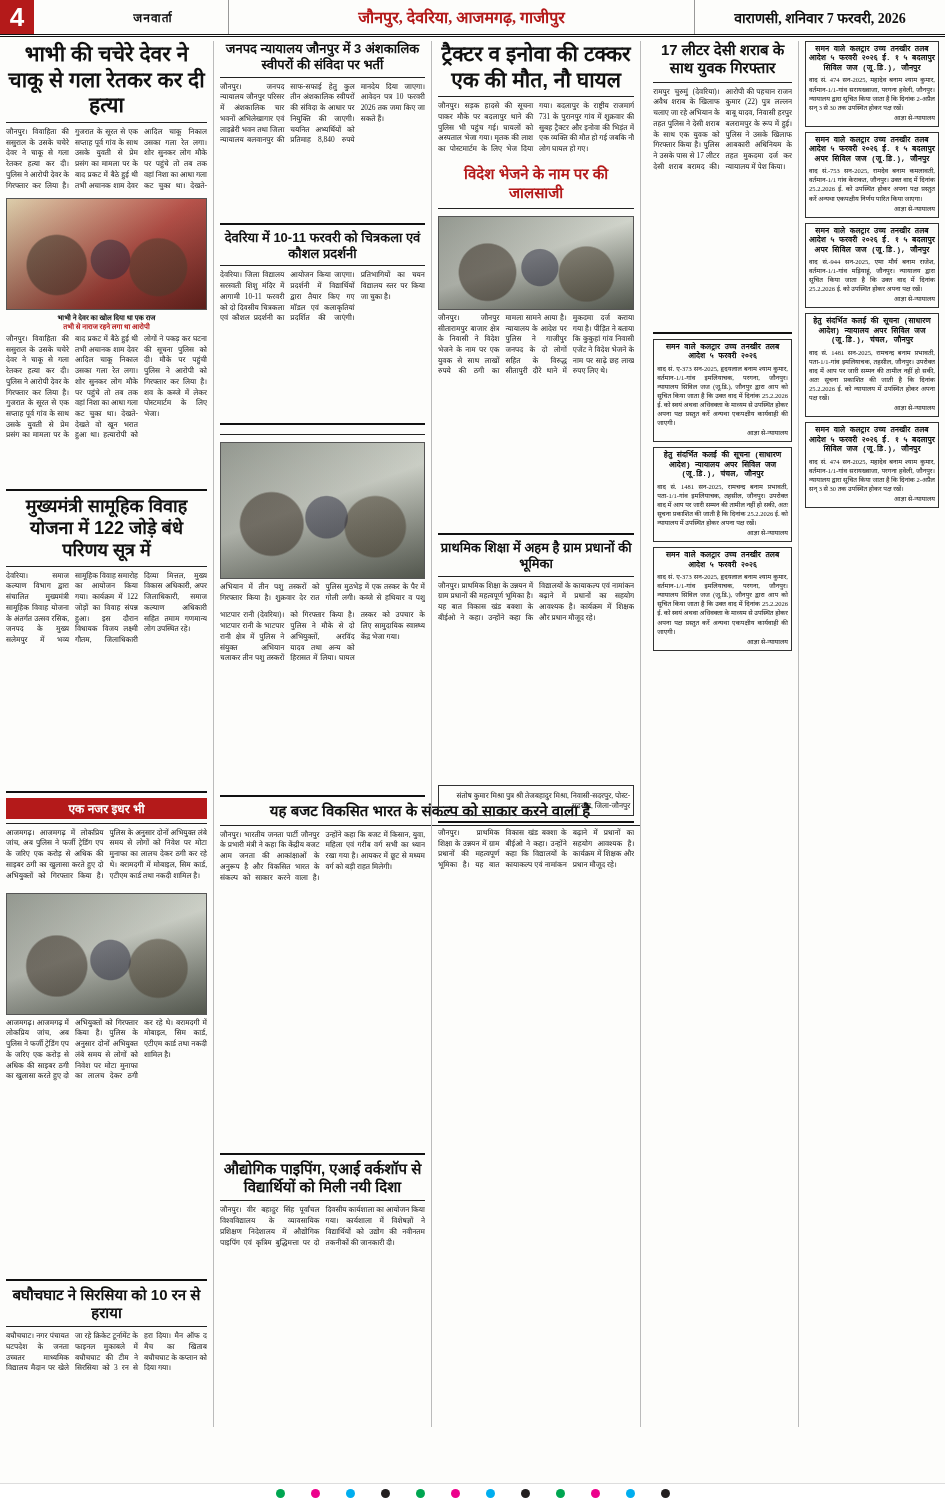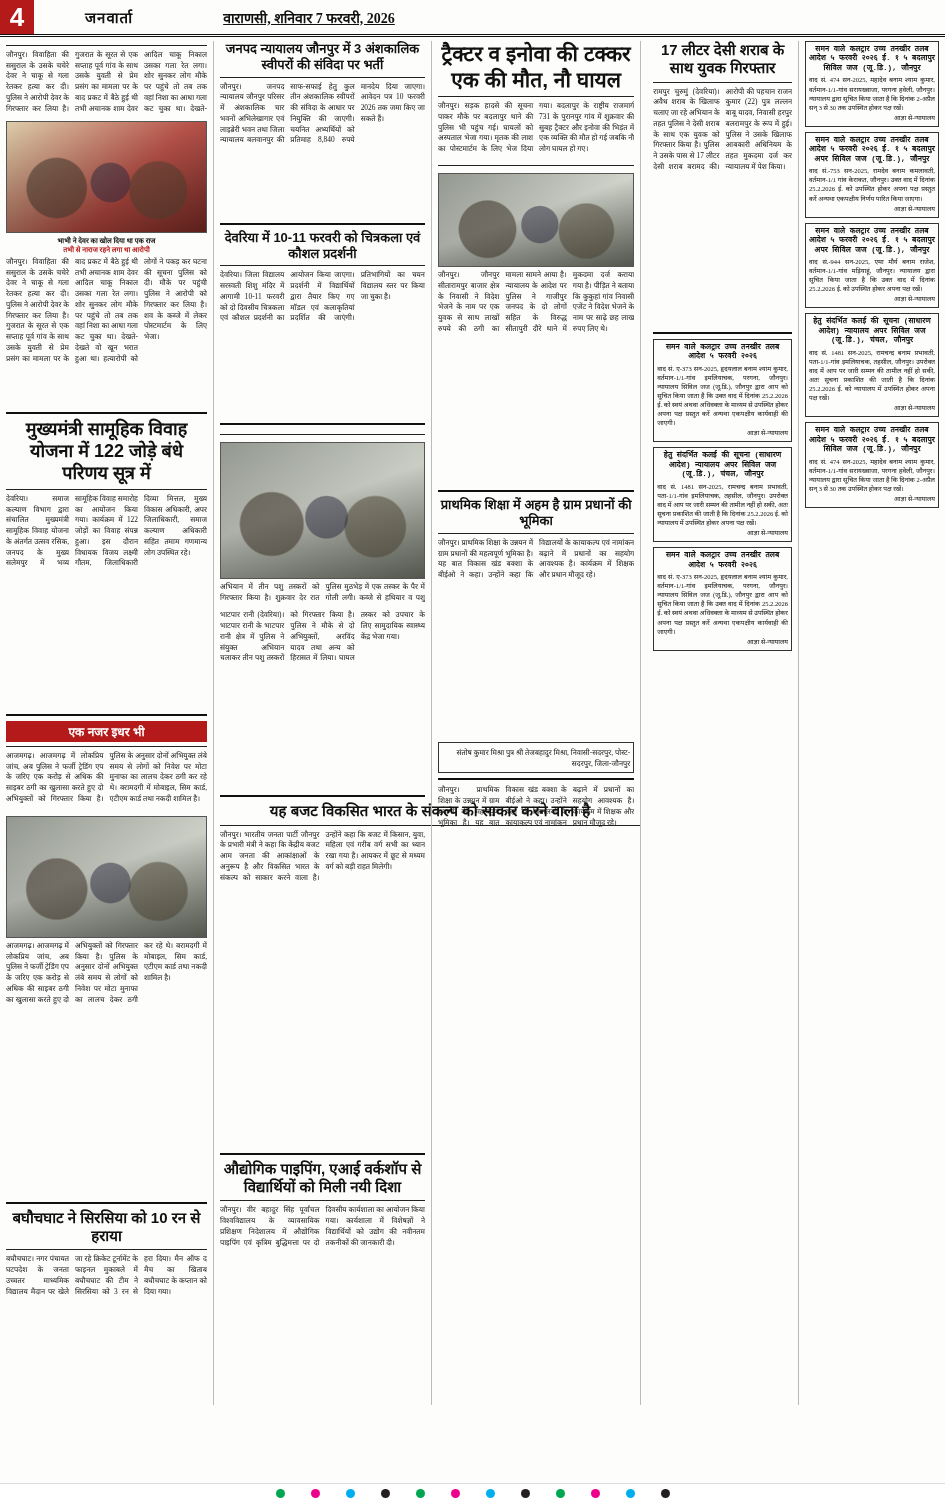--- a/index.html
+++ b/index.html
@@ -1,23 +1,23 @@
 <!DOCTYPE html>
 <html><head>
 <meta charset="utf-8">
 <style>
   html,body{margin:0;padding:0;background:#fff;}
   body{width:945px;height:1502px;font-family:"Liberation Serif",serif;color:#111;overflow:hidden;}
   .page{position:relative;width:945px;height:1502px;background:#fdfdfb;}
   
   .masthead{display:flex;align-items:stretch;height:34px;border-bottom:3px double #111;}
   .pageno{width:34px;background:#b41a1a;color:#fff;font-size:26px;font-weight:bold;display:flex;align-items:center;justify-content:center;font-family:"Liberation Sans",sans-serif;}
-  .mast-sec{flex:0 0 150px;display:flex;align-items:center;justify-content:center;font-size:15px;font-weight:bold;letter-spacing:1px;}
+  .mast-sec{flex:0 0 150px;display:flex;align-items:center;justify-content:center;font-size:12px;font-weight:bold;letter-spacing:1px;padding-left:44px;}
   .mast-mid{flex:1;display:flex;align-items:center;justify-content:center;font-size:16px;font-weight:bold;color:#b41a1a;border-left:1px solid #999;border-right:1px solid #999;}
-  .mast-right{flex:0 0 250px;display:flex;align-items:center;justify-content:center;font-size:14px;font-weight:bold;text-decoration:underline;}
+  .mast-right{flex:0 0 250px;display:flex;align-items:center;justify-content:center;font-size:14px;font-weight:bold;}
   
   .cols{display:flex;padding:4px 6px 0 6px;gap:6px;}
   .col{display:flex;flex-direction:column;}
   .c1{width:210px;}
   .c2{width:205px;}
   .c3{width:205px;}
   .c4{width:145px;}
   .c5{width:140px;}
   .hl{font-family:"Liberation Sans",sans-serif;font-weight:bold;line-height:1.22;text-align:center;}
   .h1{font-size:21px;}
@@ -47,26 +47,28 @@
   .dot{width:9px;height:9px;border-radius:50%;}
 </style>
 </head>
 <body>
 
 <div class="page">
 
   <div class="masthead">
     <div class="pageno">4</div>
     <div class="mast-sec">जनवार्ता</div>
+    <div class="mast-mid">जौनपुर, देवरिया, आजमगढ़, गाजीपुर</div>
     <div class="mast-right">वाराणसी, शनिवार 7 फरवरी, 2026</div>
   </div>
 
   <div class="cols">
 
     <div class="col c1">
+      <div class="hl h1">भाभी की चचेरे देवर ने चाकू से गला रेतकर कर दी हत्या</div>
       <div class="rule"></div>
       <div class="body-text three" style="height:68px;overflow:hidden">जौनपुर। विवाहिता की ससुराल के उसके चचेरे देवर ने चाकू से गला रेतकर हत्या कर दी। पुलिस ने आरोपी देवर के गिरफ्तार कर लिया है। गुजरात के सूरत से एक सप्ताह पूर्व गांव के साथ उसके युवती से प्रेम प्रसंग का मामला पर के बाद प्रकट में बैठे हुई थी तभी अचानक शाम देवर आदिल चाकू निकाल उसका गला रेत लगा। शोर सुनकर लोग मौके पर पहुंचे तो तब तक वहां निशा का आधा गला कट चुका था। देखते-देखते वो खून भरात हुआ था। हत्यारोपी को लोगों ने पकड़ कर घटना की सूचना पुलिस को दी। मौके पर पहुंची पुलिस ने आरोपी को गिरफ्तार कर लिया है। शव के कब्जे में लेकर पोस्टमार्टम के लिए भेजा।</div>
       <div class="photo ad-photo" style="height:110px;margin:3px 0;"></div>
       <div class="sub">भाभी ने देवर का खोल दिया था एक राज</div>
       <div class="sub" style="color:#b41a1a">तभी से नाराज रहने लगा था आरोपी</div>
       <div class="body-text three" style="height:150px;overflow:hidden;margin-top:3px">जौनपुर। विवाहिता की ससुराल के उसके चचेरे देवर ने चाकू से गला रेतकर हत्या कर दी। पुलिस ने आरोपी देवर के गिरफ्तार कर लिया है। गुजरात के सूरत से एक सप्ताह पूर्व गांव के साथ उसके युवती से प्रेम प्रसंग का मामला पर के बाद प्रकट में बैठे हुई थी तभी अचानक शाम देवर आदिल चाकू निकाल उसका गला रेत लगा। शोर सुनकर लोग मौके पर पहुंचे तो तब तक वहां निशा का आधा गला कट चुका था। देखते-देखते वो खून भरात हुआ था। हत्यारोपी को लोगों ने पकड़ कर घटना की सूचना पुलिस को दी। मौके पर पहुंची पुलिस ने आरोपी को गिरफ्तार कर लिया है। शव के कब्जे में लेकर पोस्टमार्टम के लिए भेजा।</div>
       <div class="thickrule"></div>
       <div class="hl h2">मुख्यमंत्री सामूहिक विवाह योजना में 122 जोड़े बंधे परिणय सूत्र में</div>
       <div class="rule"></div>
       <div class="body-text three" style="height:215px;overflow:hidden">देवरिया। समाज कल्याण विभाग द्वारा संचालित मुख्यमंत्री सामूहिक विवाह योजना के अंतर्गत उत्सव रसिक, जनपद के मुख्य सलेमपुर में भव्य सामूहिक विवाह समारोह का आयोजन किया गया। कार्यक्रम में 122 जोड़ों का विवाह संपन्न हुआ। इस दौरान विधायक विजय लक्ष्मी गौतम, जिलाधिकारी दिव्या मित्तल, मुख्य विकास अधिकारी, अपर जिलाधिकारी, समाज कल्याण अधिकारी सहित तमाम गणमान्य लोग उपस्थित रहे।</div>
@@ -102,20 +104,21 @@
       <div class="thickrule"></div>
       <div class="hl h3" style="color:#111">औद्योगिक पाइपिंग, एआई वर्कशॉप से विद्यार्थियों को मिली नयी दिशा</div>
       <div class="rule"></div>
       <div class="body-text two" style="height:200px;overflow:hidden">जौनपुर। वीर बहादुर सिंह पूर्वांचल विश्वविद्यालय के व्यावसायिक प्रशिक्षण निदेशालय में औद्योगिक पाइपिंग एवं कृत्रिम बुद्धिमत्ता पर दो दिवसीय कार्यशाला का आयोजन किया गया। कार्यशाला में विशेषज्ञों ने विद्यार्थियों को उद्योग की नवीनतम तकनीकों की जानकारी दी।</div>
     </div>
 
     <div class="col c3 colrule" style="padding-left:6px">
       <div class="hl h1">ट्रैक्टर व इनोवा की टक्कर एक की मौत, नौ घायल</div>
       <div class="rule"></div>
       <div class="body-text two" style="height:60px;overflow:hidden">जौनपुर। सड़क हादसे की सूचना पाकर मौके पर बदलापुर थाने की पुलिस भी पहुंच गई। घायलों को अस्पताल भेजा गया। मृतक की लाश का पोस्टमार्टम के लिए भेज दिया गया। बदलापुर के राष्ट्रीय राजमार्ग 731 के पुरानपुर गांव में शुक्रवार की सुबह ट्रैक्टर और इनोवा की भिड़ंत में एक व्यक्ति की मौत हो गई जबकि नौ लोग घायल हो गए।</div>
+      <div class="hl h3" style="color:#b41a1a;margin:4px 0 2px">विदेश भेजने के नाम पर की जालसाजी</div>
       <div class="rule"></div>
       <div class="photo" style="height:92px;margin:3px 0;"></div>
       <div class="body-text three" style="height:215px;overflow:hidden">जौनपुर। जौनपुर सीतारामपुर बाजार क्षेत्र के निवासी ने विदेश भेजने के नाम पर एक युवक से साथ लाखों रुपये की ठगी का मामला सामने आया है। न्यायालय के आदेश पर पुलिस ने गाजीपुर जनपद के दो लोगों सहित के विरुद्ध सीतापुरी दौरे थाने में मुकदमा दर्ज कराया गया है। पीड़ित ने बताया कि कुकुहां गांव निवासी एजेंट ने विदेश भेजने के नाम पर साढ़े छह लाख रुपए लिए थे।</div>
       <div class="thickrule"></div>
       <div class="hl h4">प्राथमिक शिक्षा में अहम है ग्राम प्रधानों की भूमिका</div>
       <div class="rule"></div>
       <div class="body-text two" style="height:200px;overflow:hidden">जौनपुर। प्राथमिक शिक्षा के उन्नयन में ग्राम प्रधानों की महत्वपूर्ण भूमिका है। यह बात विकास खंड बक्शा के बीईओ ने कहा। उन्होंने कहा कि विद्यालयों के कायाकल्प एवं नामांकन बढ़ाने में प्रधानों का सहयोग आवश्यक है। कार्यक्रम में शिक्षक और प्रधान मौजूद रहे।</div>
       <div class="boxed" style="margin-top:4px">
         <div class="sig body-text" style="text-align:right;margin-top:2px">संतोष कुमार मिश्रा पुत्र श्री तेजबहादुर मिश्रा, निवासी-सदरपुर, पोस्ट-सदरपुर, जिला-जौनपुर</div>
       </div>

